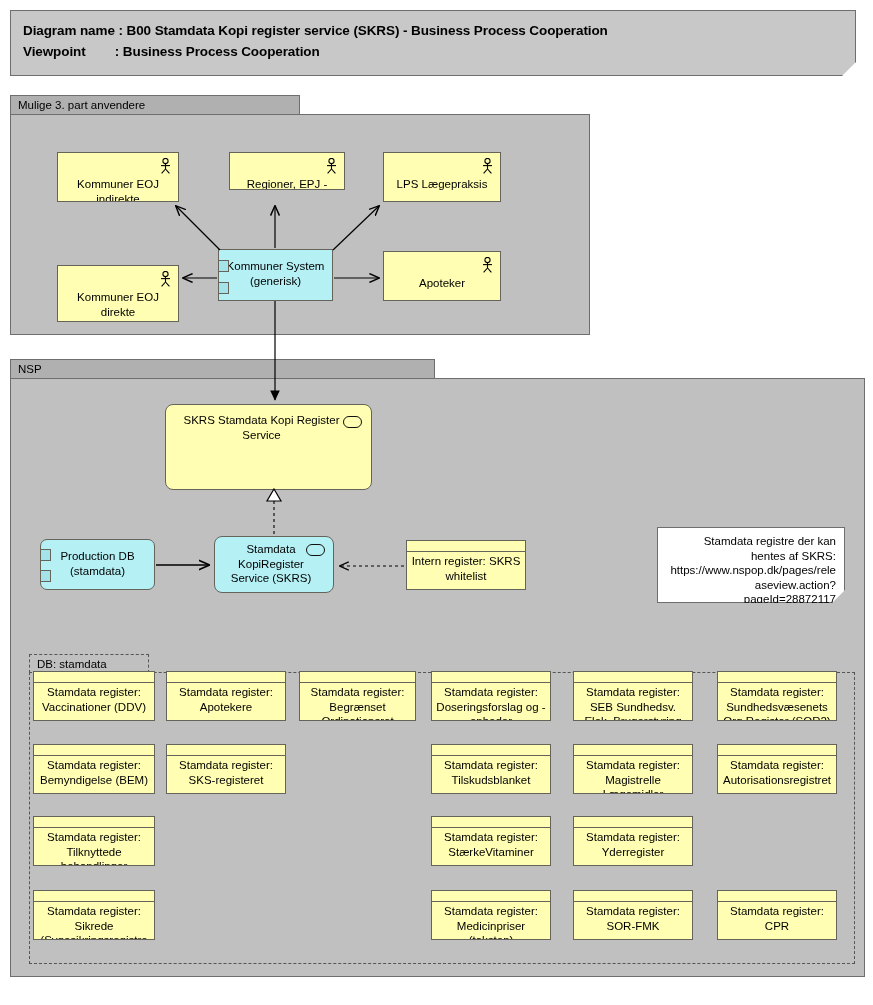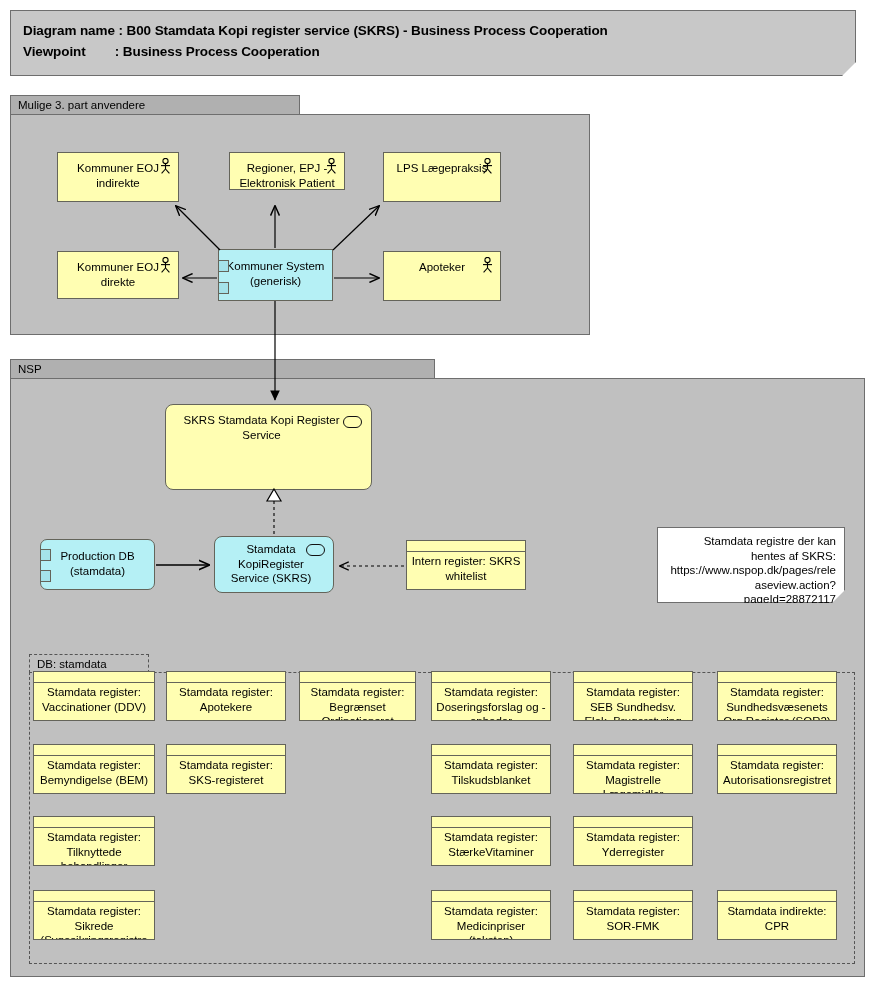--- a/index.html
+++ b/index.html
@@ -53,21 +53,21 @@
   }
   #db-stamdata{left:18px;top:275px;width:826px;height:310px;}
 
   
   .elem{position:absolute;box-sizing:border-box;border:1px solid #64645a;
         font-size:11.5px;line-height:14.5px;text-align:center;overflow:hidden;}
   .elem .lbl{display:block;padding:0 4px;}
 
   
   .actor{background:#fffeb2;}
-  .actor .lbl{padding-top:8px;}
+  .actor .lbl{padding-top:24px;}
   .actor-icon{position:absolute;right:6px;top:5px;width:13px;height:16px;}
 
   
   .component{background:#b5f0f5;}
   .comp-tab{position:absolute;left:-9px;width:19px;height:12px;background:#a5e3ea;border:1px solid #64645a;box-sizing:border-box;}
   .comp-tab.t1{top:10px;}
   .comp-tab.t2{top:32px;}
 
   
   .service{border-radius:8px;}
@@ -129,21 +129,21 @@
   <span class="lbl">LPS Lægepraksis</span>
   <svg class="actor-icon" viewBox="0 0 13 16">
     <circle cx="6.5" cy="3" r="2.6" fill="none" stroke="#000" stroke-width="1.1"></circle>
     <line x1="6.5" y1="5.7" x2="6.5" y2="11" stroke="#000" stroke-width="1.1"></line>
     <line x1="2" y1="7.6" x2="11" y2="7.6" stroke="#000" stroke-width="1.1"></line>
     <line x1="6.5" y1="11" x2="2.6" y2="15.4" stroke="#000" stroke-width="1.1"></line>
     <line x1="6.5" y1="11" x2="10.4" y2="15.4" stroke="#000" stroke-width="1.1"></line>
   </svg>
 </div>
 
-<div class="elem actor" style="left:57px;top:251px;width:122px;height:48px;">
+<div class="elem actor" style="left:57px;top:265px;width:122px;height:57px;">
   <span class="lbl">Kommuner EOJ direkte</span>
   <svg class="actor-icon" viewBox="0 0 13 16">
     <circle cx="6.5" cy="3" r="2.6" fill="none" stroke="#000" stroke-width="1.1"></circle>
     <line x1="6.5" y1="5.7" x2="6.5" y2="11" stroke="#000" stroke-width="1.1"></line>
     <line x1="2" y1="7.6" x2="11" y2="7.6" stroke="#000" stroke-width="1.1"></line>
     <line x1="6.5" y1="11" x2="2.6" y2="15.4" stroke="#000" stroke-width="1.1"></line>
     <line x1="6.5" y1="11" x2="10.4" y2="15.4" stroke="#000" stroke-width="1.1"></line>
   </svg>
 </div>
 
@@ -265,21 +265,21 @@
     <div class="reg" style="left: 431px; top: 890px; width: 120px; height: 50px;">
       <div class="reg-strip"></div>
       <div class="reg-label">Stamdata register: Medicinpriser (taksten)</div>
     </div>
     <div class="reg" style="left: 573px; top: 890px; width: 120px; height: 50px;">
       <div class="reg-strip"></div>
       <div class="reg-label">Stamdata register: SOR-FMK</div>
     </div>
     <div class="reg" style="left: 717px; top: 890px; width: 120px; height: 50px;">
       <div class="reg-strip"></div>
-      <div class="reg-label">Stamdata indirekte: CPR</div>
+      <div class="reg-label">Stamdata register: CPR</div>
     </div>
   </div>
 
 <svg id="wires">
   <defs>
     <marker id="ar" markerWidth="9" markerHeight="9" refX="8" refY="4.5" orient="auto">
       <path d="M0,0.8 L8.4,4.5 L0,8.2" fill="none" stroke="#000" stroke-width="1.2"></path>
     </marker>
     <marker id="arf" markerWidth="9" markerHeight="9" refX="8" refY="4.5" orient="auto">
       <path d="M0,0.5 L8.6,4.5 L0,8.5 Z" fill="#000"></path>

